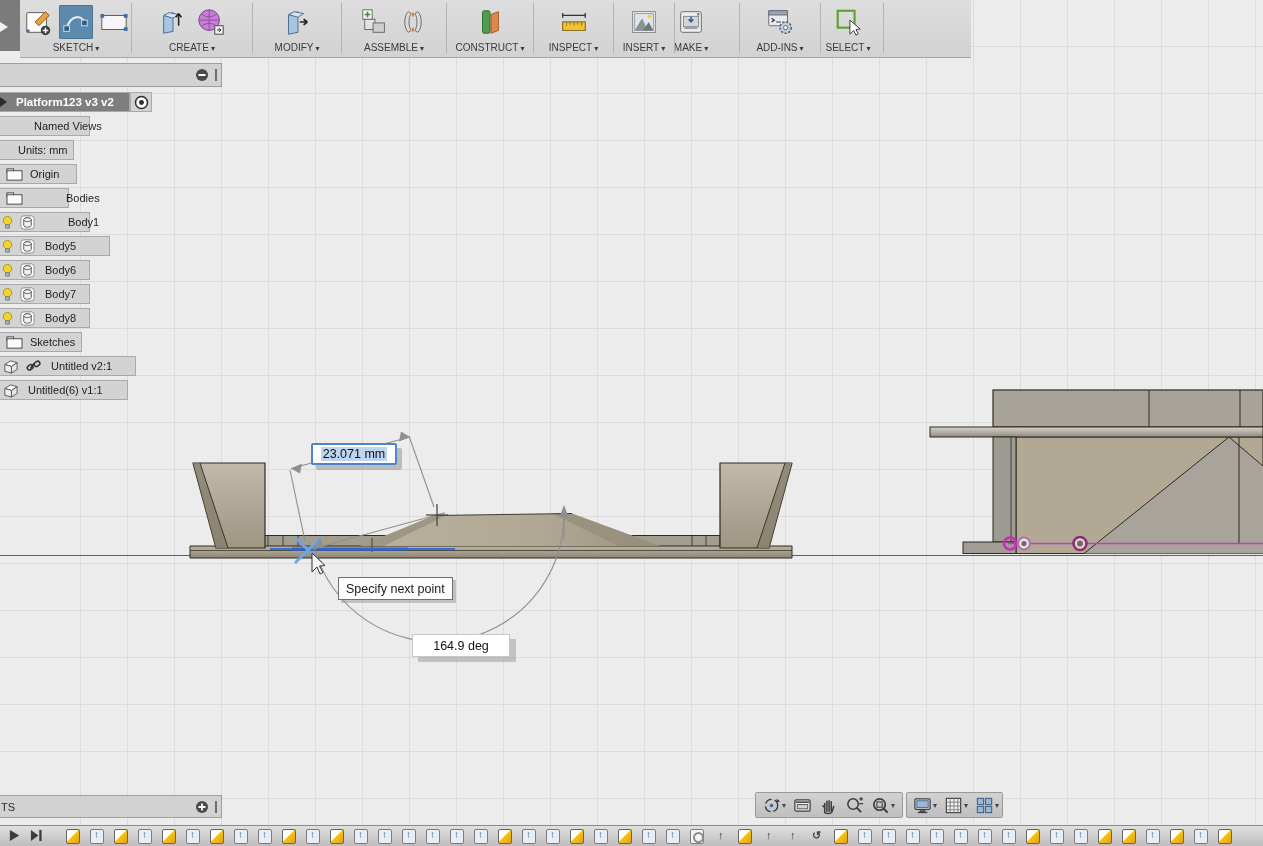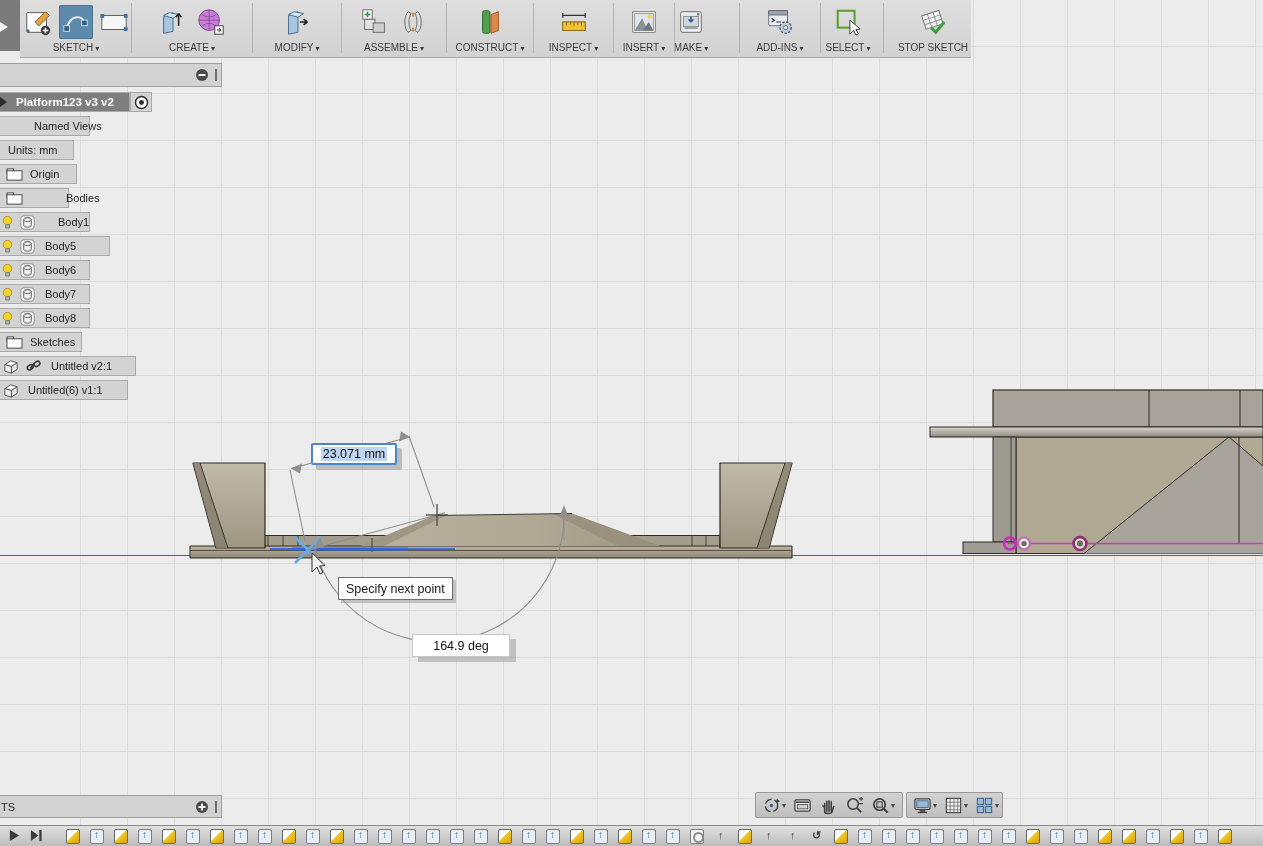--- a/index.html
+++ b/index.html
@@ -363,34 +363,20 @@
           <svg width="30" height="30" viewBox="0 0 32 32">
               <rect x="5" y="4" width="18" height="18" fill="none" stroke="#5aa02c" stroke-width="2.2"></rect>
               <polygon points="18,14 18,29 22,25 24.5,30 27,28.5 24.5,24 29,23.5" fill="#fff" stroke="#333"></polygon>
             </svg>
         </span>
       </div>
       <div class="tlabel"><span>SELECT</span><span class="caret">▾</span></div>
     </div>
     <div class="tsep" style="left:863px;"></div>
 
-    <div class="tgroup" style="left:865px;width:96px;">
-      <div class="ticons">
-        <span class="ticon">
-          <svg width="30" height="30" viewBox="0 0 32 32">
-              <g transform="rotate(-18 16 14)">
-                <rect x="6" y="6" width="19" height="15" fill="#f3f3f3" stroke="#6f6f6f"></rect>
-                <path d="M6 11 h19 M6 16 h19 M12.3 6 v15 M18.6 6 v15" stroke="#8f8f8f"></path>
-              </g>
-              <path d="M14 22 l5 5 9 -11" fill="none" stroke="#3f9e3f" stroke-width="3.2"></path>
-            </svg>
-        </span>
-      </div>
-      <div class="tlabel"><span>STOP SKETCH</span></div>
-    </div>
   </div>
 
   <div class="collbar" style="top:63px;width:222px;">
     <span class="spacer"></span>
     <svg width="14" height="14" viewBox="0 0 14 14">
         <circle cx="7" cy="7" r="6" fill="#4a4a4a"></circle>
         <rect x="3.5" y="6" width="7" height="2" fill="#fff"></rect>
       </svg>
     <span class="grip"></span>
   </div>
@@ -404,21 +390,21 @@
   <div class="radio-cell" style="top:92px;left:130px;">
     <svg width="15" height="15" viewBox="0 0 16 16">
         <circle cx="8" cy="8" r="6.4" fill="#fff" stroke="#2c2c2c" stroke-width="1.6"></circle>
         <circle cx="8" cy="8" r="2.6" fill="#2c2c2c"></circle>
       </svg>
   </div>
 
   <div class="brow" style="top:116px;width:90px;padding-left:24px;">
     <span class="blabel" style="margin-left:10px;">Named Views</span>
   </div>
-  <div class="brow" style="top:140px;width:74px;">
+  <div class="brow" style="top:140px;width:74px;padding-left:10px;">
     <span class="blabel" style="margin-left:8px;">Units: mm</span>
   </div>
   <div class="brow" style="top:164px;width:77px;">
     <svg width="17" height="15" viewBox="0 0 18 16" style="margin-left:6px;">
         <rect x="1" y="2" width="7" height="4" fill="#fcfcfc" stroke="#444"></rect>
         <rect x="1" y="4" width="16" height="10" fill="#fcfcfc" stroke="#444"></rect>
       </svg>
     <span class="blabel" style="margin-left:7px;">Origin</span>
   </div>
   <div class="brow" style="top:188px;width:69px;gap:36px;">
@@ -432,21 +418,21 @@
   <div class="brow" style="top:212px;width:90px;">
     <svg width="11" height="15" viewBox="0 0 12 16" style="margin-left:2px;">
         <circle cx="6" cy="6" r="4.6" fill="#f5d327" stroke="#a8941a"></circle>
         <rect x="4" y="10.5" width="4" height="3.5" fill="#b9b9b9" stroke="#777"></rect>
       </svg>
     <svg width="17" height="17" viewBox="0 0 18 18" style="margin-left:6px;">
         <rect x="2" y="2" width="14" height="14" rx="3" fill="#fff" stroke="#888"></rect>
         <path d="M5 6 a4 2 0 0 1 8 0 v6 a4 2 0 0 1 -8 0 z" fill="#f0f0f0" stroke="#555"></path>
         <ellipse cx="9" cy="6" rx="4" ry="2" fill="#fafafa" stroke="#555"></ellipse>
       </svg>
-    <span class="blabel" style="margin-left:9px;padding-left:13px;">Body1</span>
+    <span class="blabel" style="margin-left:19px;padding-left:13px;">Body1</span>
   </div>
   <div class="brow" style="top:236px;width:110px;">
     <svg width="11" height="15" viewBox="0 0 12 16" style="margin-left:2px;">
         <circle cx="6" cy="6" r="4.6" fill="#f5d327" stroke="#a8941a"></circle>
         <rect x="4" y="10.5" width="4" height="3.5" fill="#b9b9b9" stroke="#777"></rect>
       </svg>
     <svg width="17" height="17" viewBox="0 0 18 18" style="margin-left:6px;">
         <rect x="2" y="2" width="14" height="14" rx="3" fill="#fff" stroke="#888"></rect>
         <path d="M5 6 a4 2 0 0 1 8 0 v6 a4 2 0 0 1 -8 0 z" fill="#f0f0f0" stroke="#555"></path>
         <ellipse cx="9" cy="6" rx="4" ry="2" fill="#fafafa" stroke="#555"></ellipse>

